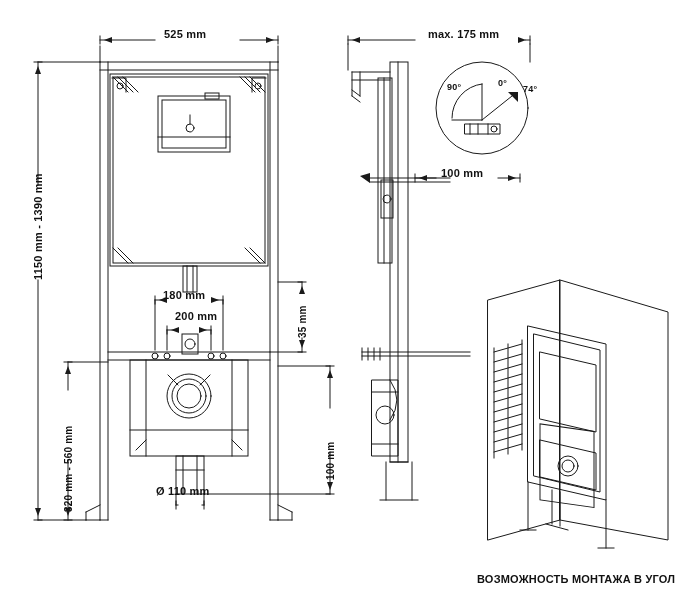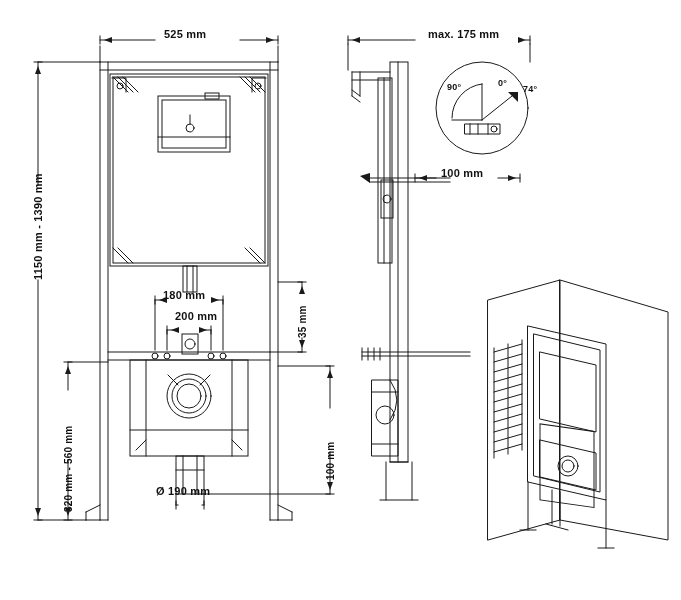--- a/index.html
+++ b/index.html
@@ -264,24 +264,25 @@
   <div class="lbl vert small" style="left:63px; top:512px;">320 mm - 560 mm</div>
 
   <div class="lbl" style="left:163px; top:289px;">180 mm</div>
 
   <div class="lbl" style="left:175px; top:310px;">200 mm</div>
 
   <div class="lbl vert small" style="left:297px; top:338px;">35 mm</div>
 
   <div class="lbl vert small" style="left:325px; top:480px;">100 mm</div>
 
-  <div class="lbl" style="left:156px; top:485px;">Ø 190 mm</div>
+  <div class="lbl" style="left:156px; top:485px;">Ø 110 mm</div>
 
   <div class="lbl" style="left:428px; top:28px;">max. 175 mm</div>
 
   <div class="lbl" style="left:441px; top:167px;">100 mm</div>
 
   <div class="lbl tiny" style="left:447px; top:82px;">90°</div>
   <div class="lbl tiny" style="left:498px; top:78px;">0°</div>
   <div class="lbl tiny" style="left:523px; top:84px;">74°</div>
 
+  <div class="caption" style="left:477px; top:573px;">ВОЗМОЖНОСТЬ МОНТАЖА В УГОЛ</div>
 
 </div>
 
 </body></html>

